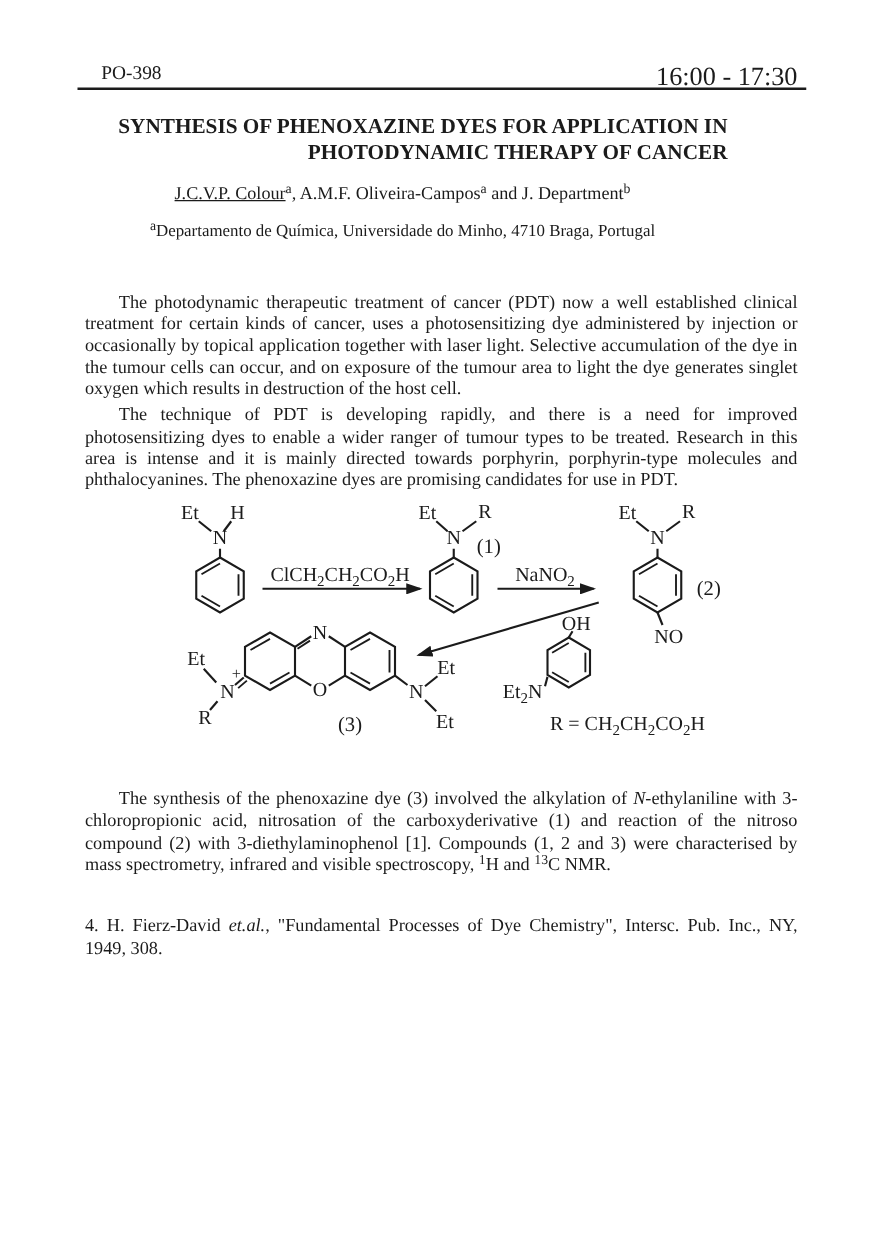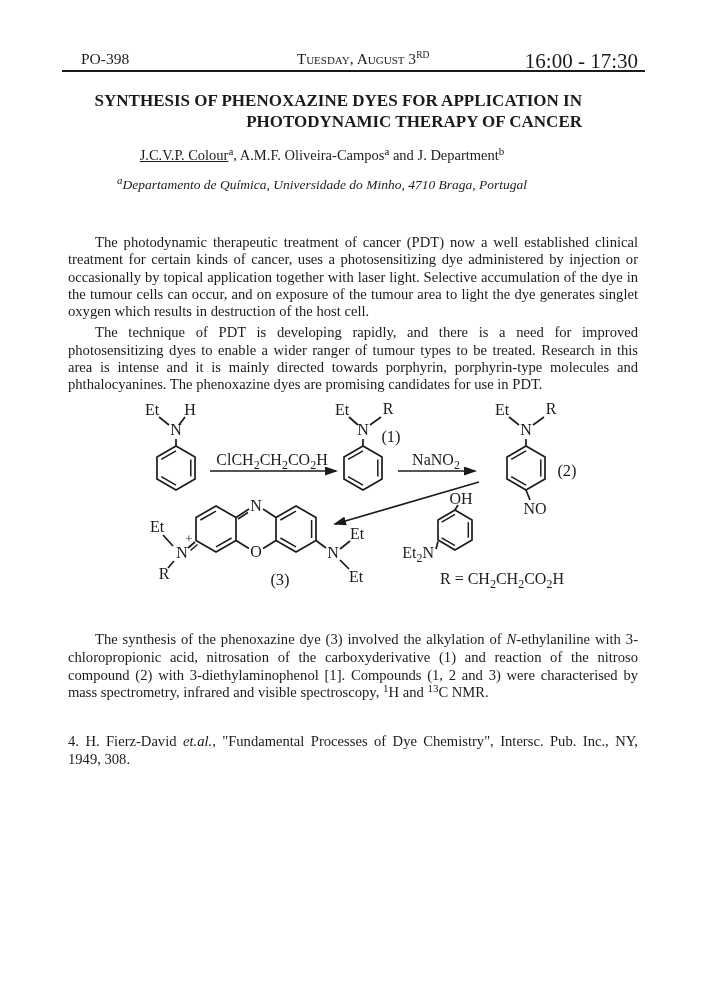--- a/index.html
+++ b/index.html
@@ -13,21 +13,21 @@
   .ord       { font-size:9.5px; vertical-align:6px; font-variant:normal; line-height:0; }
   .hdr-right { position:absolute; right:66px; top:49px; font-size:21px; }
   .rule      { position:absolute; left:62px; right:59px; top:70px; height:2px; background:#1b1b1b; }
 
   .title   { position:absolute; left:62px; width:520px; top:91px; text-align:right;
              font-weight:bold; font-size:17px; line-height:20.5px; }
   .authors { position:absolute; left:62px; width:520px; top:147px; text-align:center; font-size:14.5px; }
   .authors .u { text-decoration:underline; }
   .sup     { font-size:11px; vertical-align:5px; line-height:0; }
   .affils  { position:absolute; left:62px; width:520px; top:174px; text-align:center;
-             font-size:13.5px; line-height:21px;font-style:italic; }
+             font-size:13.5px; line-height:21px; }
 
   .bodytext{ position:absolute; left:64px; width:578px; text-align:justify;
              font-size:14.6px; line-height:17.3px; }
   .bodytext p { margin:4px; text-indent:27px; }
   #p1p2    { top:230px; }
   #para3   { top:627px; line-height:17.8px; }
   #reference { top:729px; line-height:17.8px; }
   #reference p { text-indent:0; }
   .em { font-style:italic; }
 
@@ -38,21 +38,20 @@
   .scheme .sub { font-size:12px; }
   .scheme .lbl { font-size:16.5px; }
   .scheme .plus { font-size:13px; }
 </style>
 </head>
 <body>
 
 <div class="page">
 
   <span class="hdr-left">PO-398</span>
-  <span class="hdr-center"><span>Tuesday, August 3</span><span class="ord">RD</span></span>
   <span class="hdr-right">16:00 - 17:30</span>
   <div class="rule"></div>
 
   <div class="title">SYNTHESIS OF PHENOXAZINE DYES FOR APPLICATION IN PHOTODYNAMIC THERAPY OF CANCER</div>
 
   <div class="authors"><span class="u">J.C.V.P. Colour</span><span class="sup">a</span><span>, A.M.F. Oliveira-Campos</span><span class="sup">a</span><span> and J. Department</span><span class="sup">b</span></div>
 
   <div class="affils">
     <div><span class="sup">a</span><span>Departamento de Química, Universidade do Minho, 4710 Braga, Portugal</span></div>
   </div>

